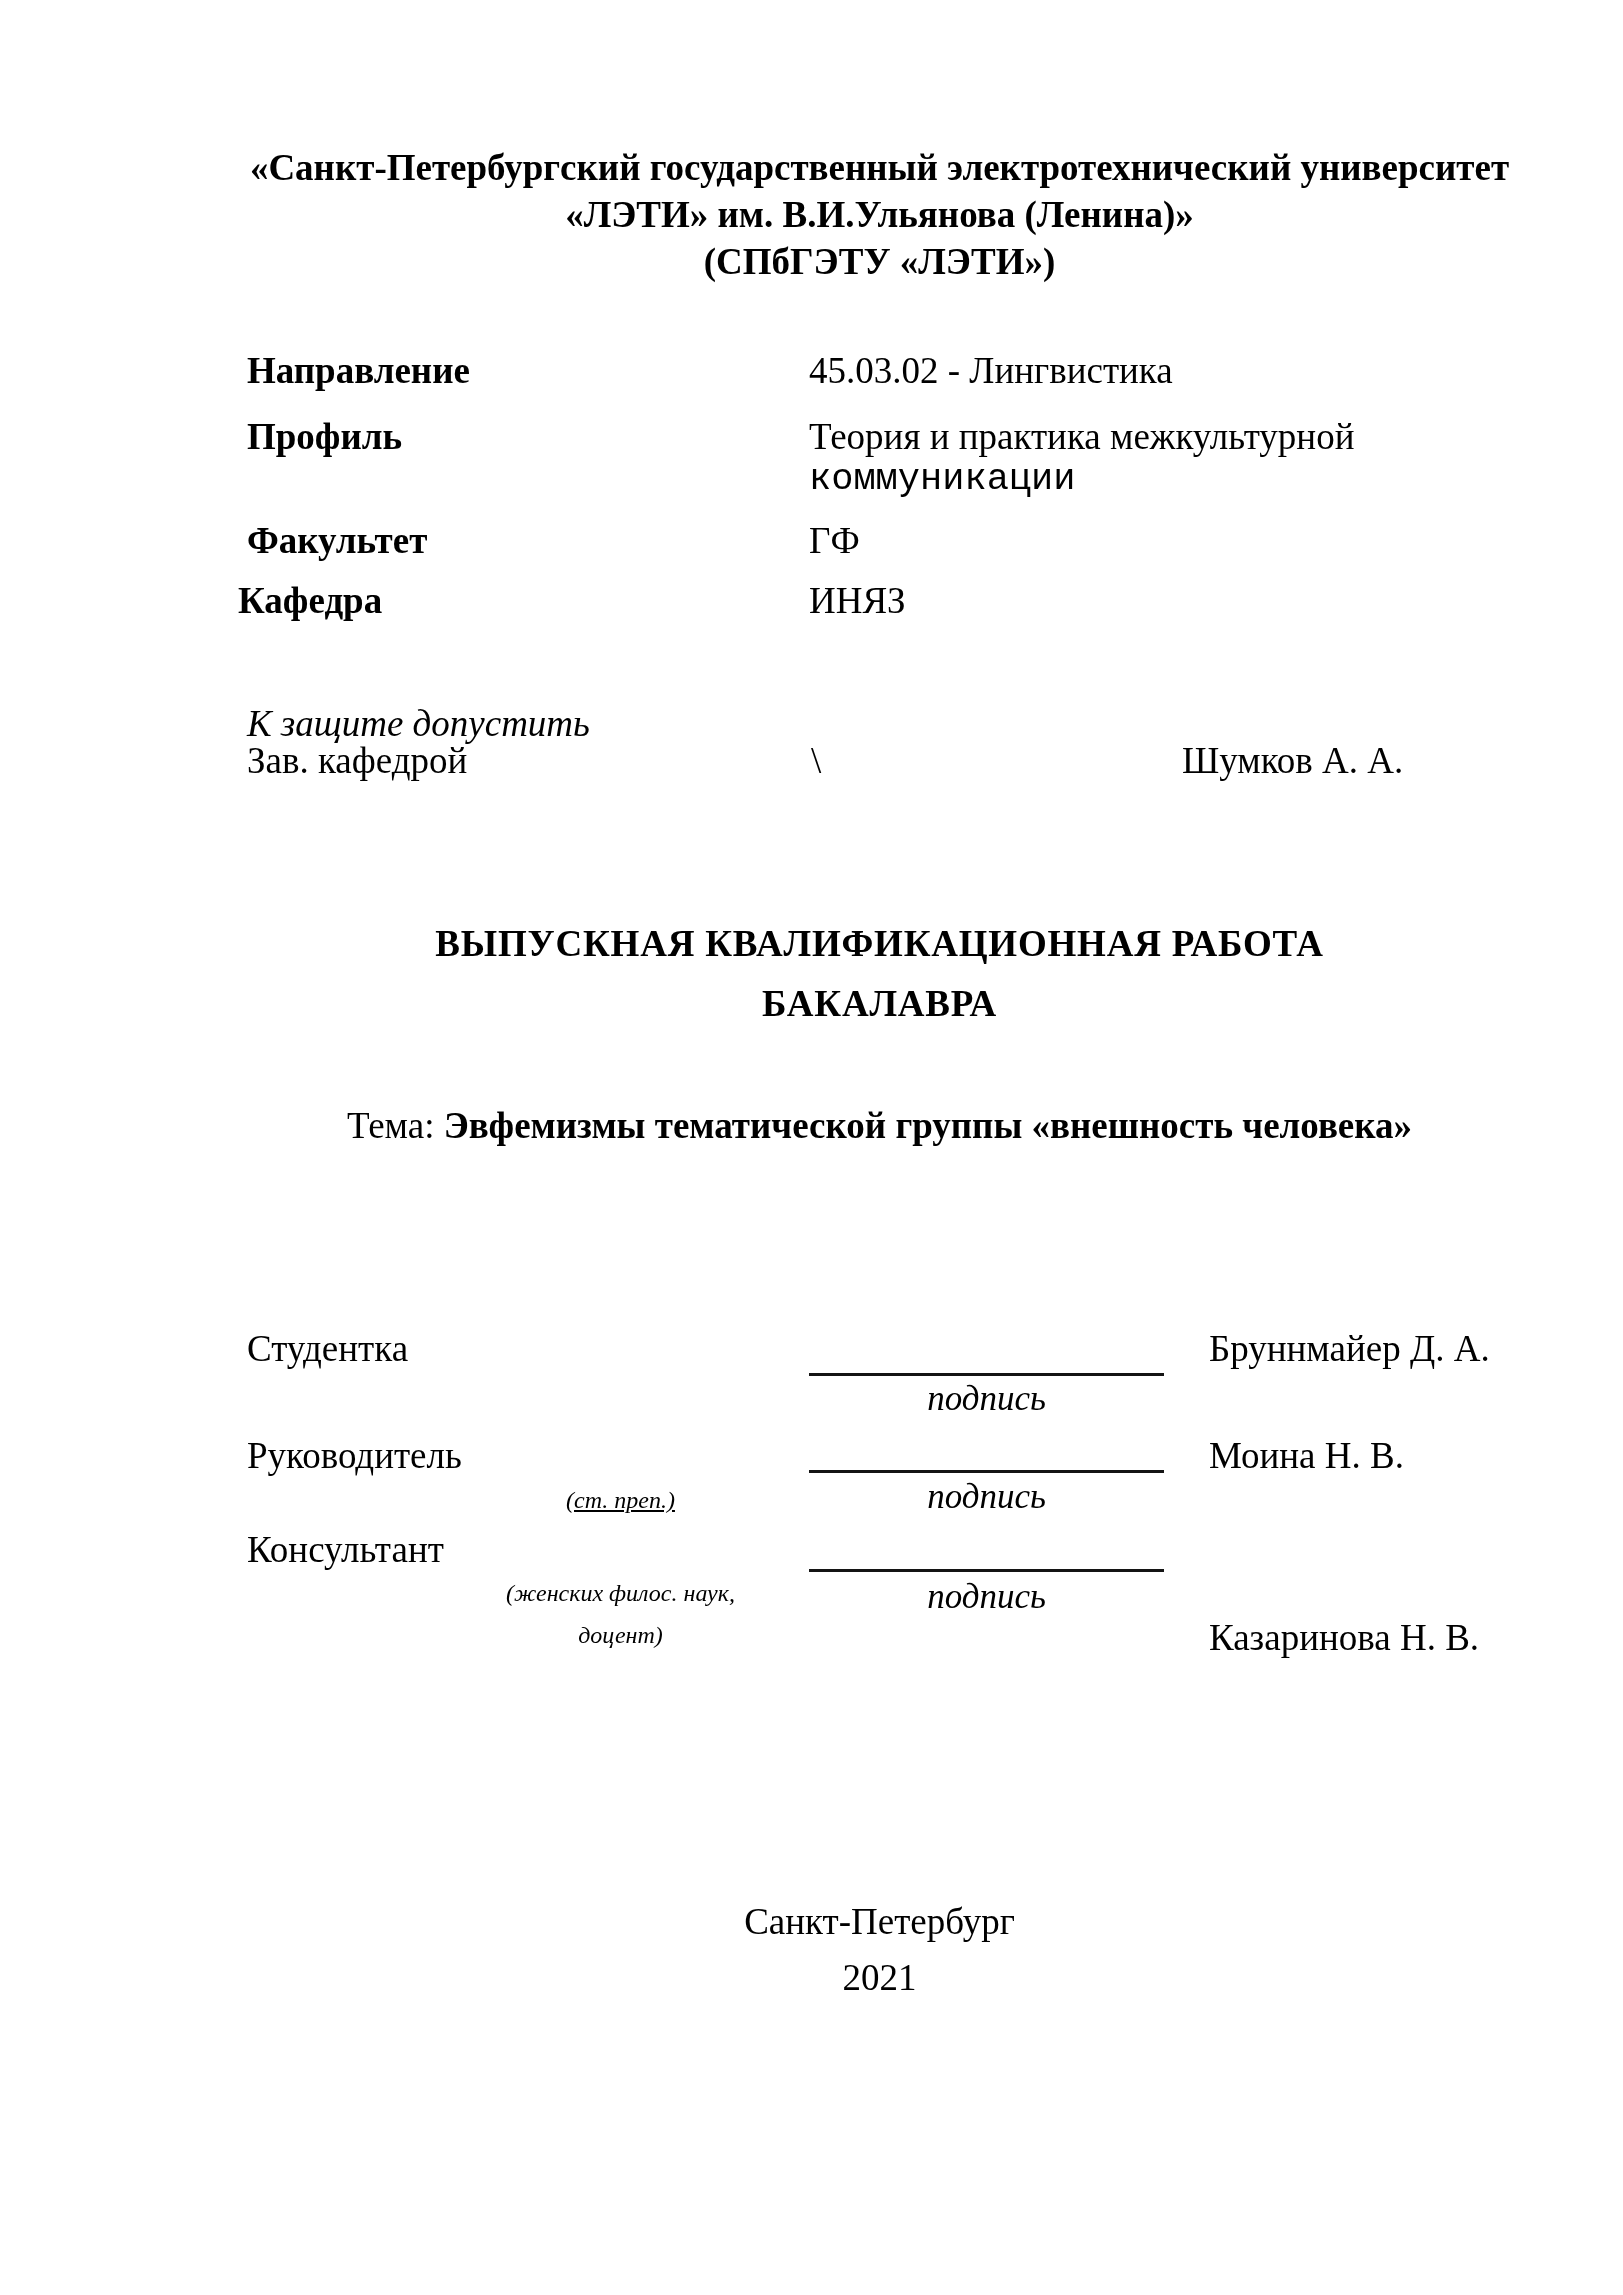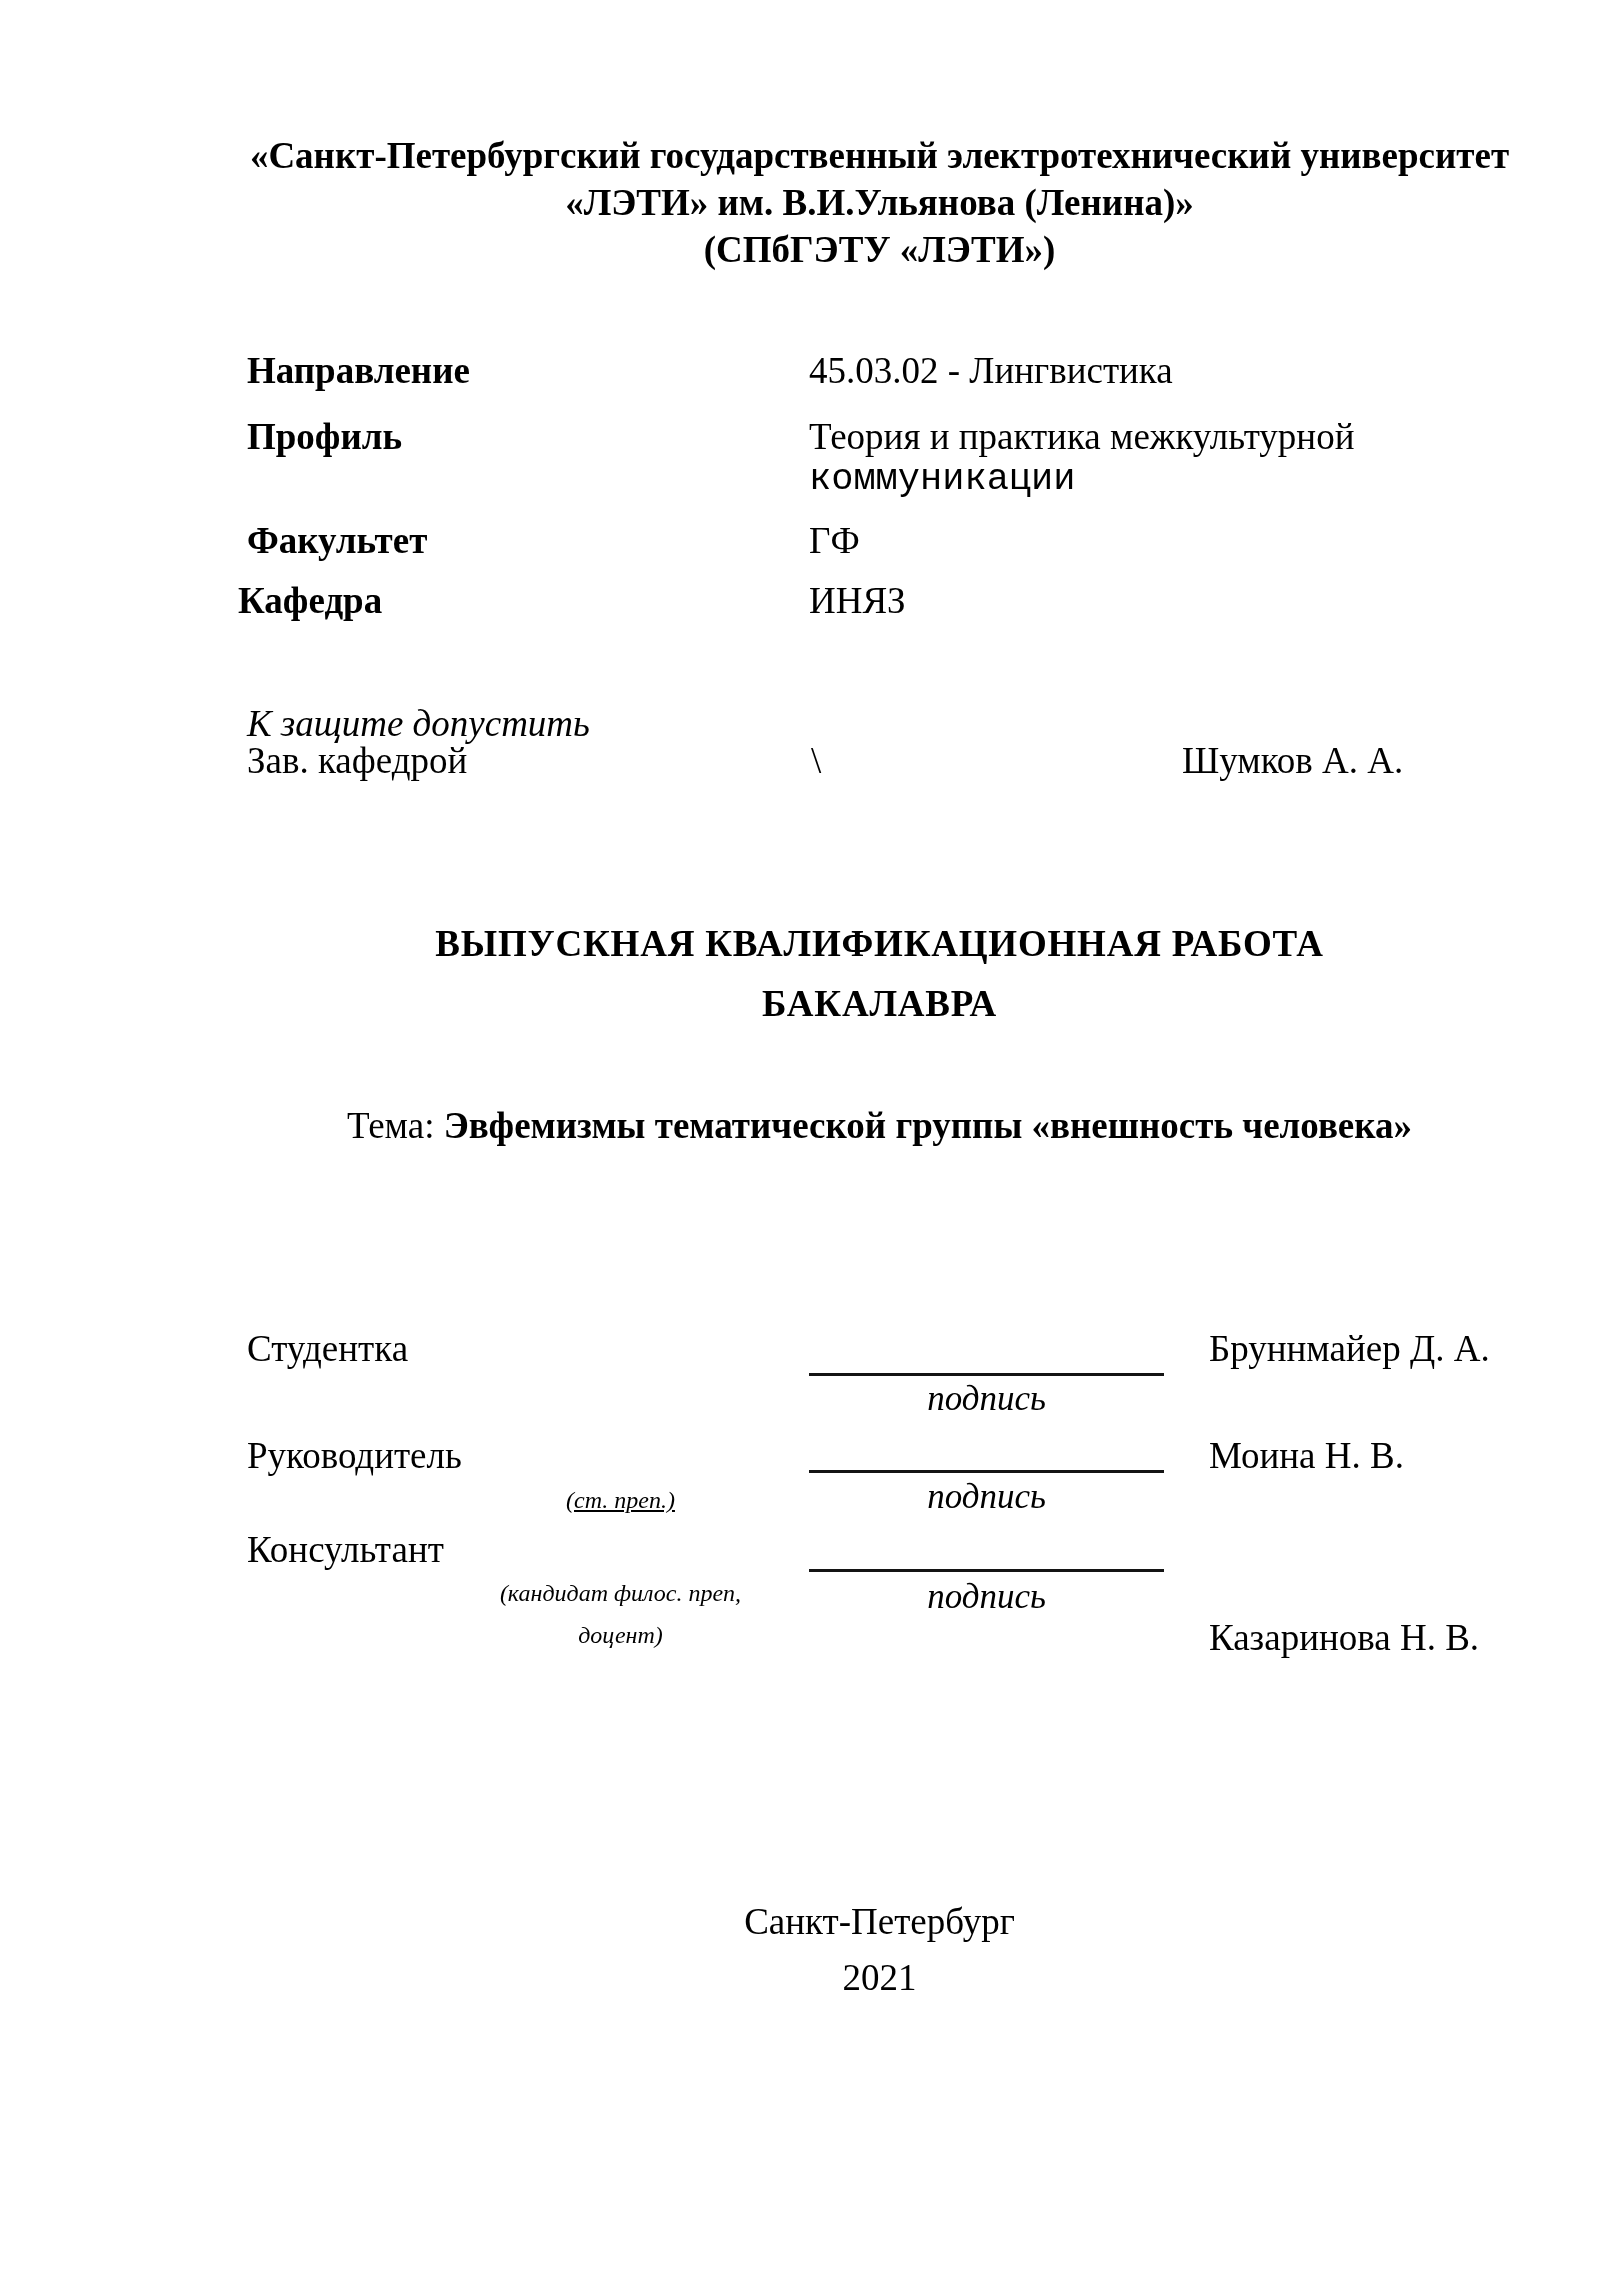--- a/index.html
+++ b/index.html
@@ -54,21 +54,21 @@
     font-size: 24px;
     line-height: 42px;
     white-space: nowrap;
   }
 </style>
 </head>
 <body>
 
 <div class="page">
 
-  <div class="center-block bold header-line" style="top:132px;">
+  <div class="center-block bold header-line" style="top:144px;">
     <div>«Санкт-Петербургский государственный электротехнический университет</div>
     <div>«ЛЭТИ» им. В.И.Ульянова (Ленина)»</div>
     <div>(СПбГЭТУ «ЛЭТИ»)</div>
   </div>
 
   <div class="abs bold" style="left:247px; top:349px;">Направление</div>
   <div class="abs" style="left:809px; top:349px;">45.03.02 - Лингвистика</div>
 
   <div class="abs bold" style="left:247px; top:415px;">Профиль</div>
   <div class="abs" style="left:809px; top:415px;">Теория и практика межкультурной</div>
@@ -97,21 +97,21 @@
   <div class="abs" style="left:1209px; top:1327px;">Бруннмайер Д. А.</div>
 
   <div class="abs" style="left:247px; top:1434px;">Руководитель</div>
   <div class="small-caption" style="top:1479px;text-decoration:underline;">(ст. преп.)</div>
   <div class="sig-line" style="top:1470px;"></div>
   <div class="sig-caption" style="top:1477px;">подпись</div>
   <div class="abs" style="left:1209px; top:1434px;">Моина Н. В.</div>
 
   <div class="abs" style="left:247px; top:1528px;">Консультант</div>
   <div class="small-caption" style="top:1572px;">
-    <div>(кандидат филос. преп,</div>
+    <div>(женских филос. наук,</div>
     <div>доцент)</div>
   </div>
   <div class="sig-line" style="top:1569px;"></div>
   <div class="sig-caption" style="top:1577px;">подпись</div>
   <div class="abs" style="left:1209px; top:1616px;text-align:center;">Казаринова Н. В.</div>
 
   <div class="center-block" style="top:1900px;">Санкт-Петербург</div>
   <div class="center-block" style="top:1956px;">2021</div>
 
 </div>

